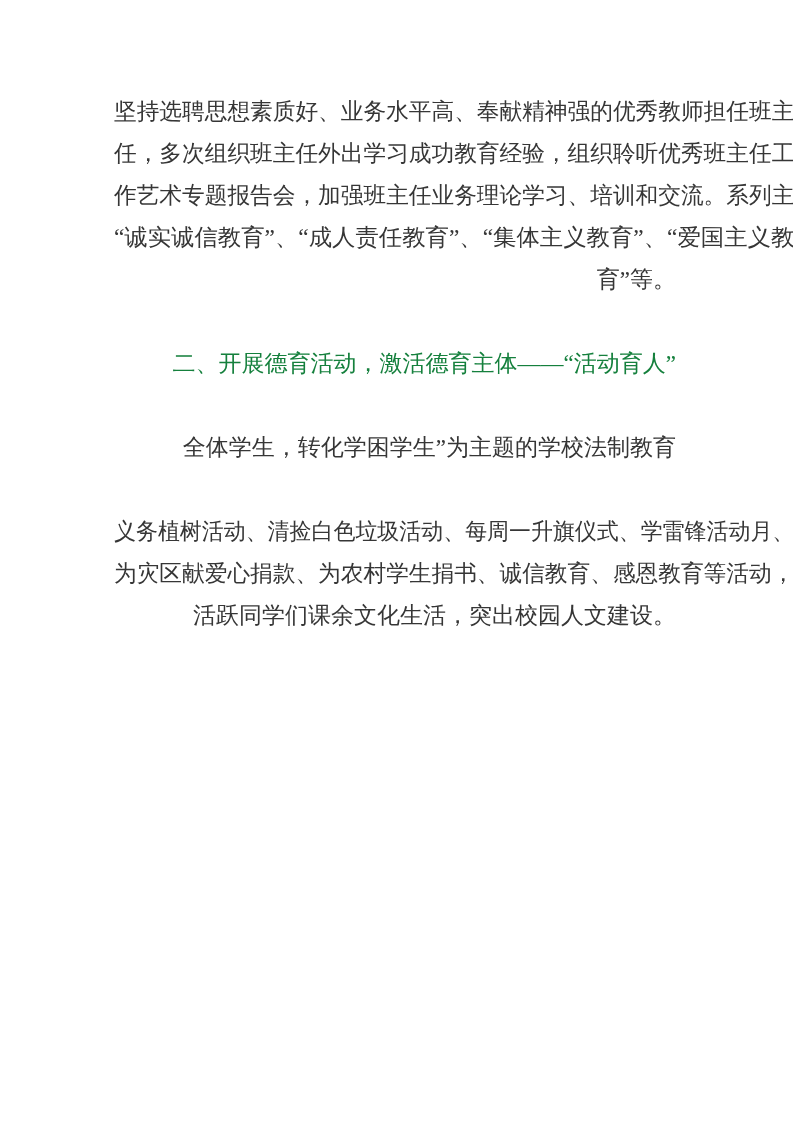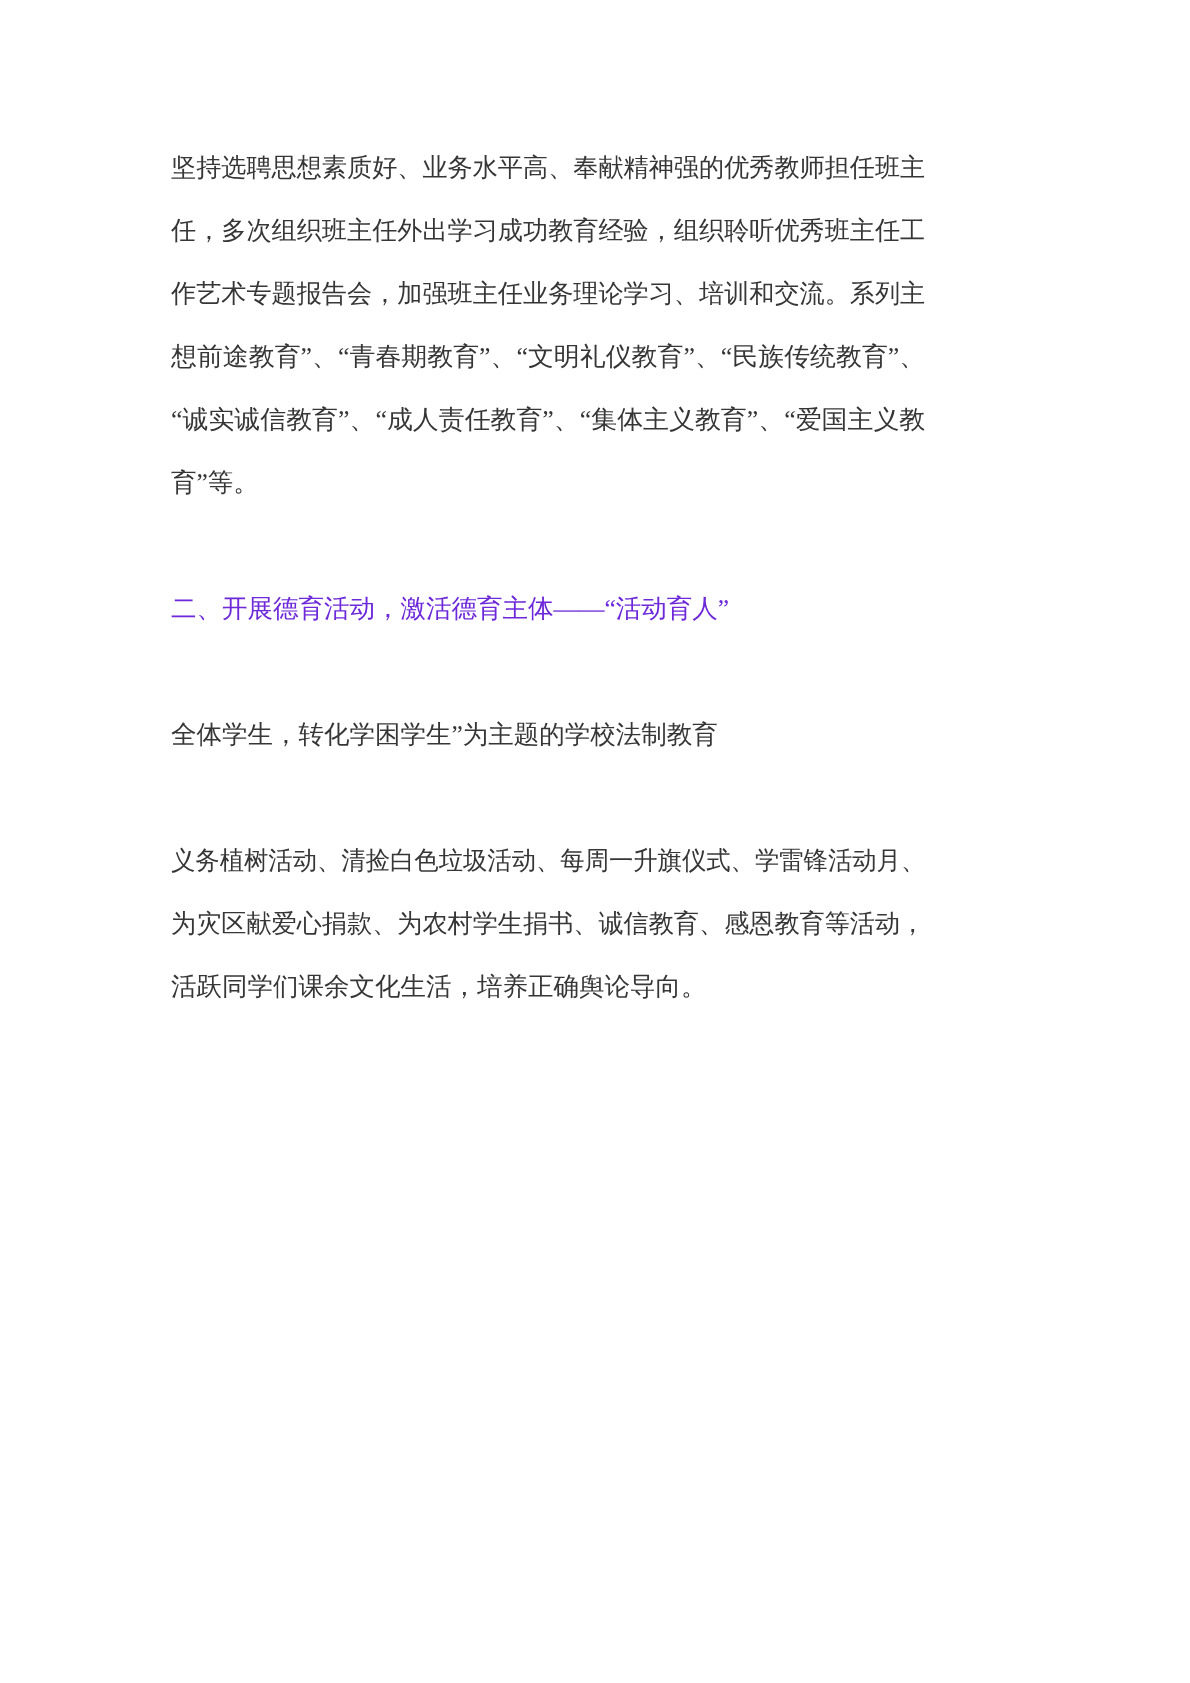--- a/index.html
+++ b/index.html
@@ -22,50 +22,50 @@
   }
   .block {
     margin: 0 0 42px 0;
   }
   .block:last-child {
     margin-bottom: 0;
   }
   .line {
     height: 42px;
     line-height: 42px;
-    font-size: 17px;
+    font-size: 23px;
     white-space: nowrap;
     overflow: visible;
+    text-align: right;
   }
   .line-text {
     display: inline-block;
     white-space: nowrap;
     transform-origin: 0 50%;
     color: #363636;
   }
   .heading .line-text {
-    color: #6d28d9;
+    color: #15803d;
   }
 </style>
 </head>
 <body>
 
 <main class="doc-content">
     <div class="block paragraph">
       <div class="line"><span class="line-text" style="transform: scaleX(0.985965);">坚持选聘思想素质好、业务水平高、奉献精神强的优秀教师担任班主</span></div>
       <div class="line"><span class="line-text" style="transform: scaleX(0.985965);">任，多次组织班主任外出学习成功教育经验，组织聆听优秀班主任工</span></div>
       <div class="line"><span class="line-text" style="transform: scaleX(0.985965);">作艺术专题报告会，加强班主任业务理论学习、培训和交流。系列主</span></div>
-      <div class="line"><span class="line-text" style="transform: scaleX(1.01619);">想前途教育”、“青春期教育”、“文明礼仪教育”、“民族传统教育”、</span></div>
       <div class="line"><span class="line-text" style="transform: scaleX(1.01619);">“诚实诚信教育”、“成人责任教育”、“集体主义教育”、“爱国主义教</span></div>
       <div class="line last"><span class="line-text" style="transform: scaleX(1);">育”等。</span></div>
     </div>
     <div class="block heading">
       <div class="line last"><span class="line-text" style="transform: scaleX(1);">二、开展德育活动，激活德育主体——“活动育人”</span></div>
     </div>
     <div class="block paragraph">
       <div class="line last"><span class="line-text" style="transform: scaleX(1);">全体学生，转化学困学生”为主题的学校法制教育</span></div>
     </div>
     <div class="block paragraph">
       <div class="line"><span class="line-text" style="transform: scaleX(0.95416);">义务植树活动、清捡白色垃圾活动、每周一升旗仪式、学雷锋活动月、</span></div>
       <div class="line"><span class="line-text" style="transform: scaleX(0.985965);">为灾区献爱心捐款、为农村学生捐书、诚信教育、感恩教育等活动，</span></div>
-      <div class="line last"><span class="line-text" style="transform: scaleX(1);">活跃同学们课余文化生活，培养正确舆论导向。</span></div>
+      <div class="line last"><span class="line-text" style="transform: scaleX(1);">活跃同学们课余文化生活，突出校园人文建设。</span></div>
     </div>
   </main>
 
 </body></html>

